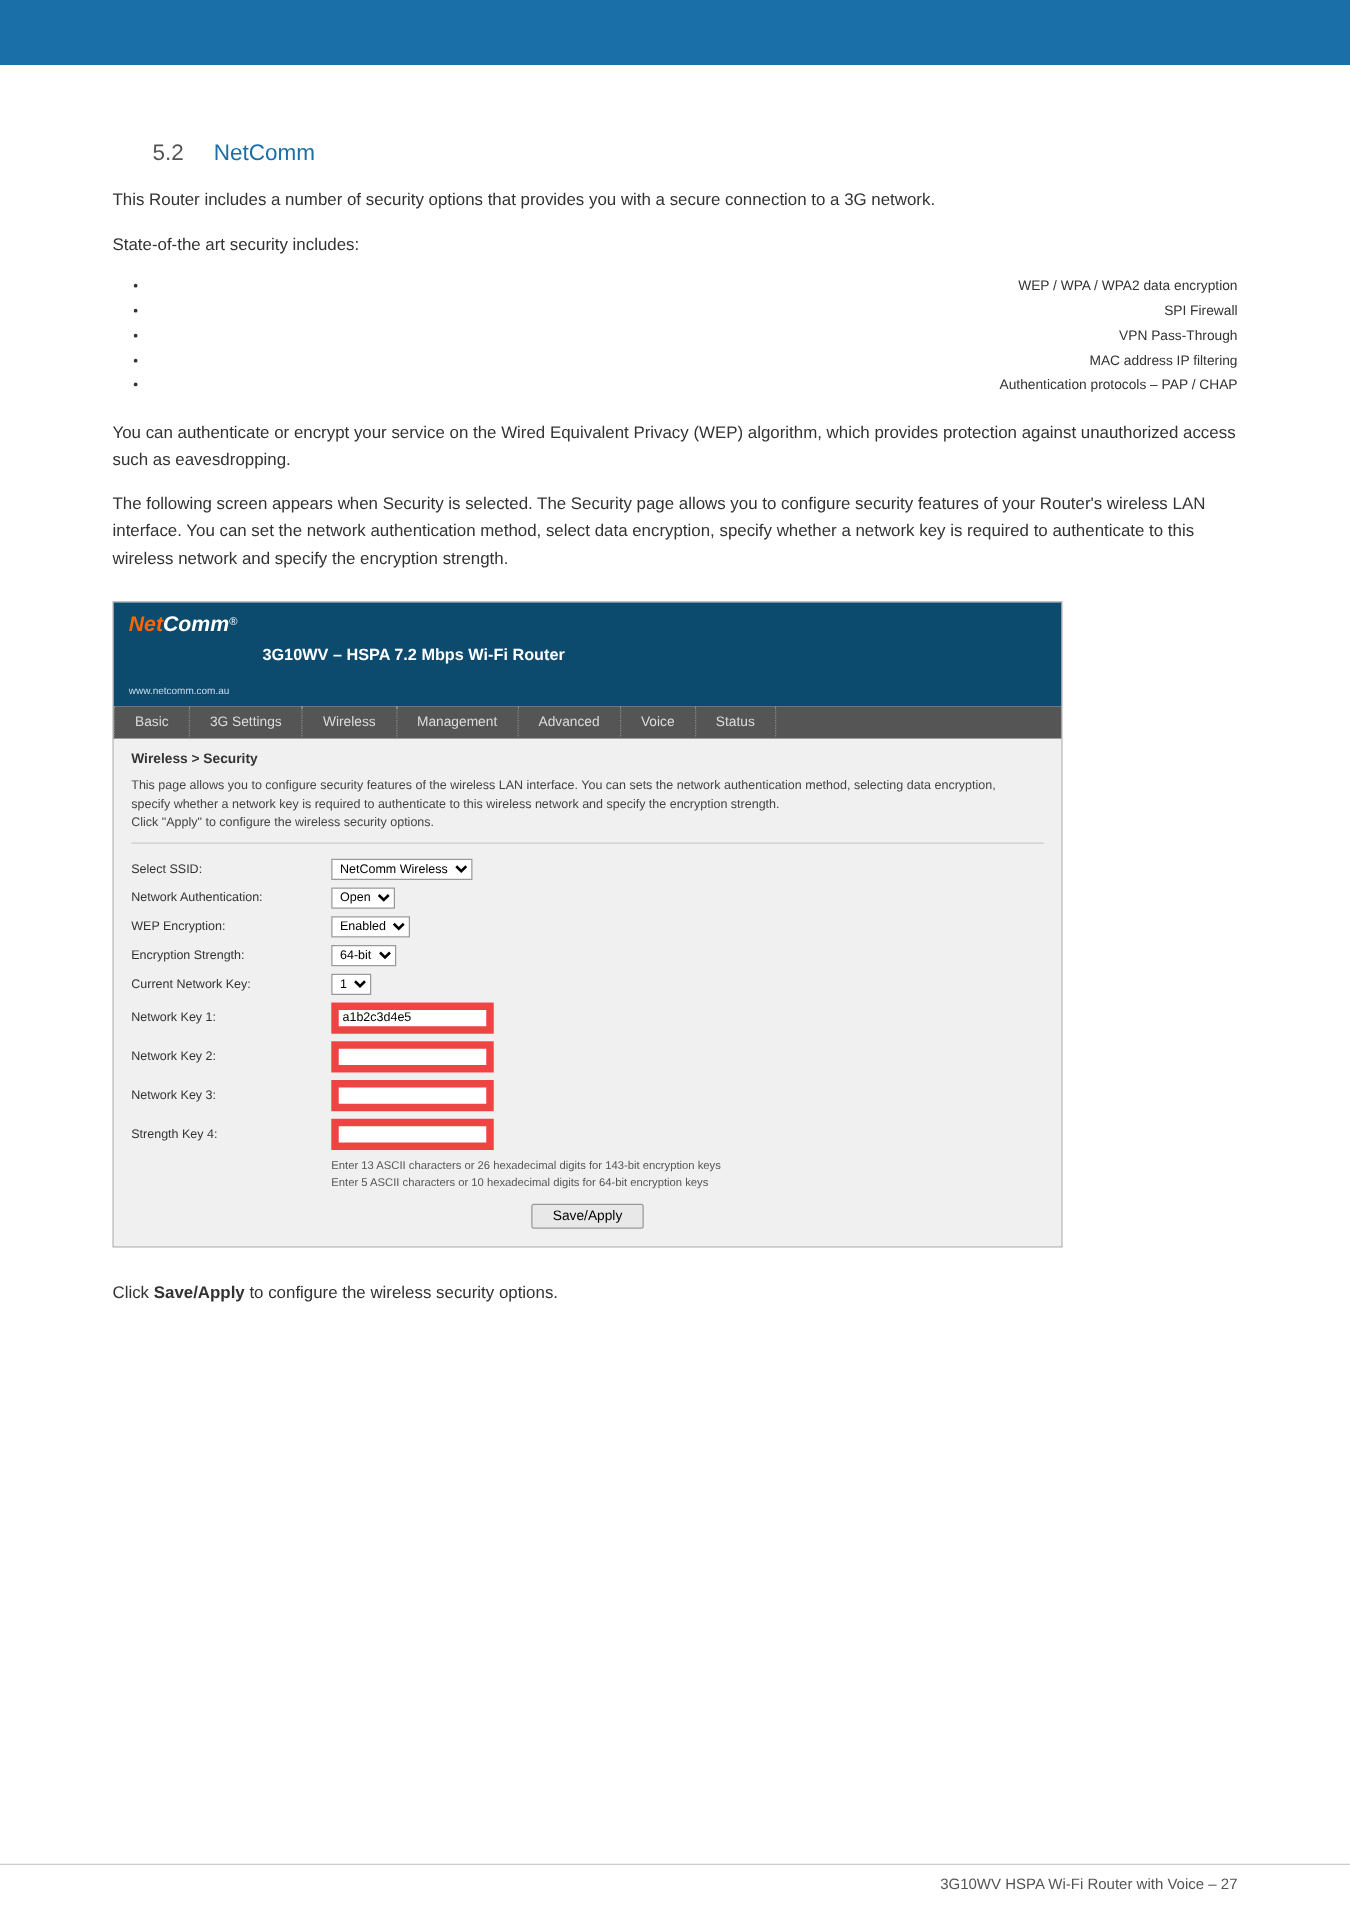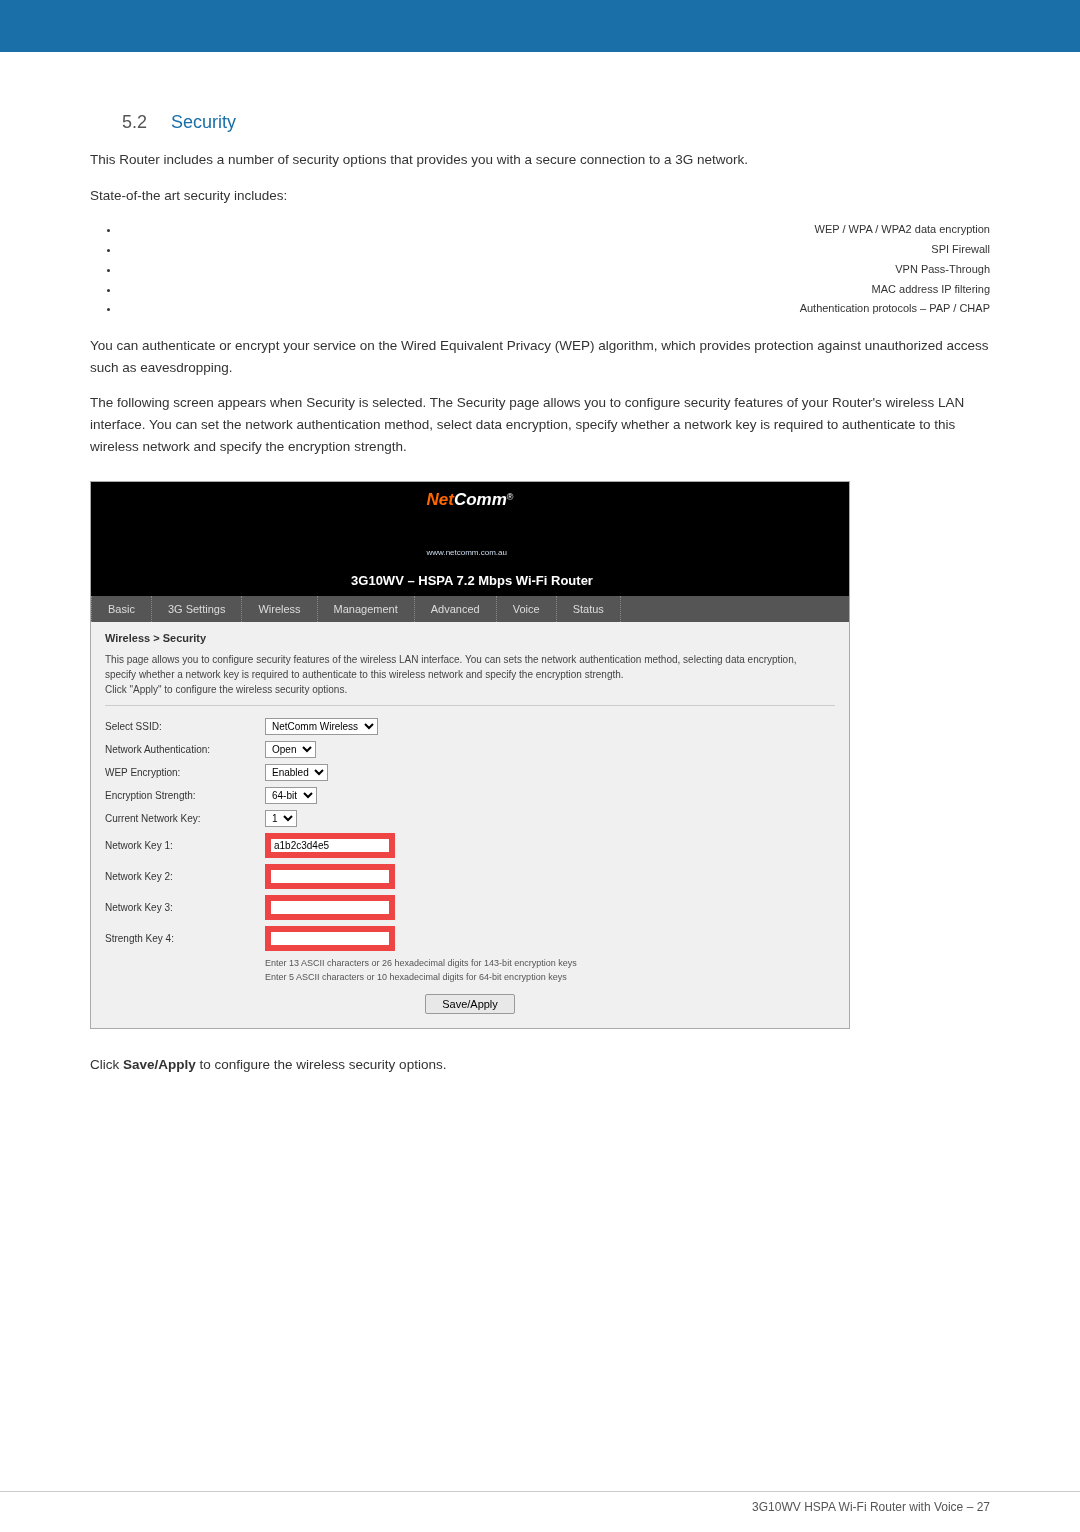--- a/index.html
+++ b/index.html
@@ -65,26 +65,25 @@
     
     .router-ui {
       border: 1px solid #aaa;
       width: 760px;
       margin: 24px 0 28px 0;
       font-family: Arial, sans-serif;
       font-size: 11px;
     }
 
     .router-header {
-      background: #000000;
+      background: #0c4a6e;
       padding: 8px 12px;
       display: flex;
       align-items: center;
       gap: 16px;
-      flex-direction: column;
     }
 
     .router-logo {
       display: flex;
       flex-direction: column;
     }
 
     .logo-url {
       font-size: 8px;
       color: #cde;
@@ -222,21 +221,21 @@
   </style>
 </head>
 <body>
 
 <div class="top-bar"></div>
 
 <div class="page-content">
 
   <div class="section-heading">
     <span class="section-number">5.2</span>
-    <span class="section-title">Security</span>
+    <span class="section-title">NetComm</span>
   </div>
 
   <p class="body-text">This Router includes a number of security options that provides you with a secure connection to a 3G network.</p>
   <p class="body-text">State-of-the art security includes:</p>
 
   <ul class="bullet-list">
     <li>WEP / WPA / WPA2 data encryption</li>
     <li>SPI Firewall</li>
     <li>VPN Pass-Through</li>
     <li>MAC address IP filtering</li>

